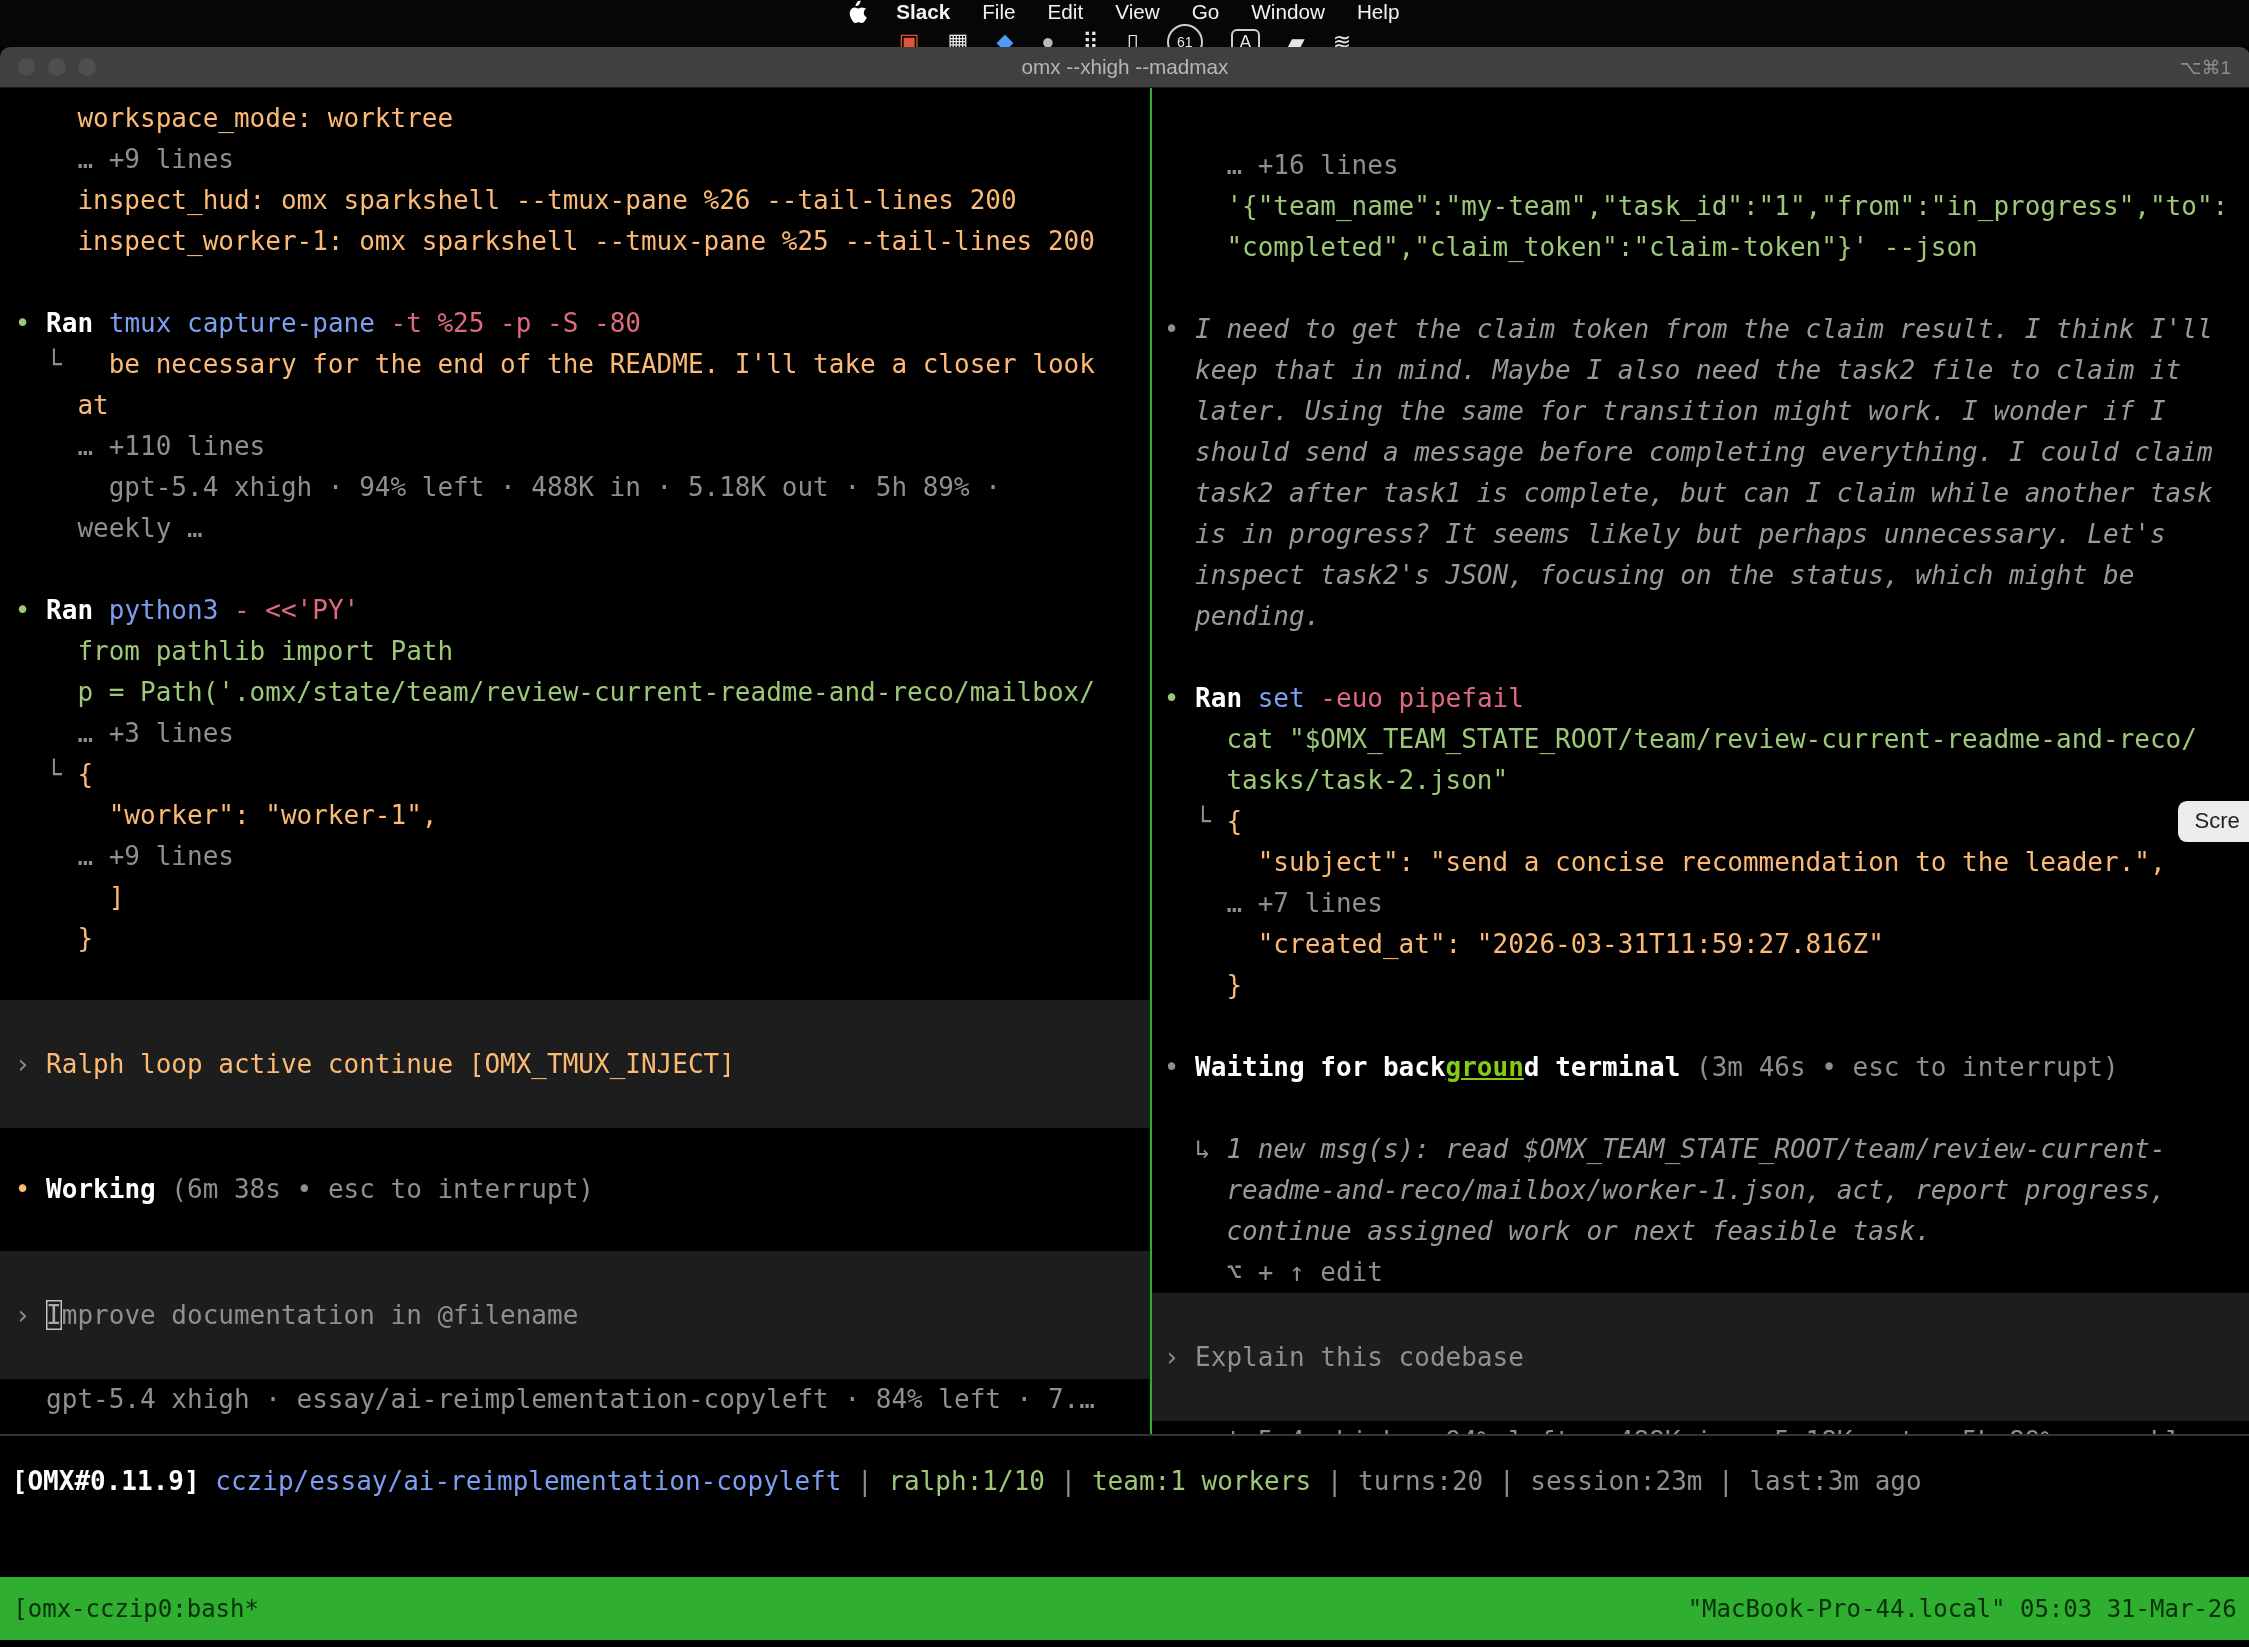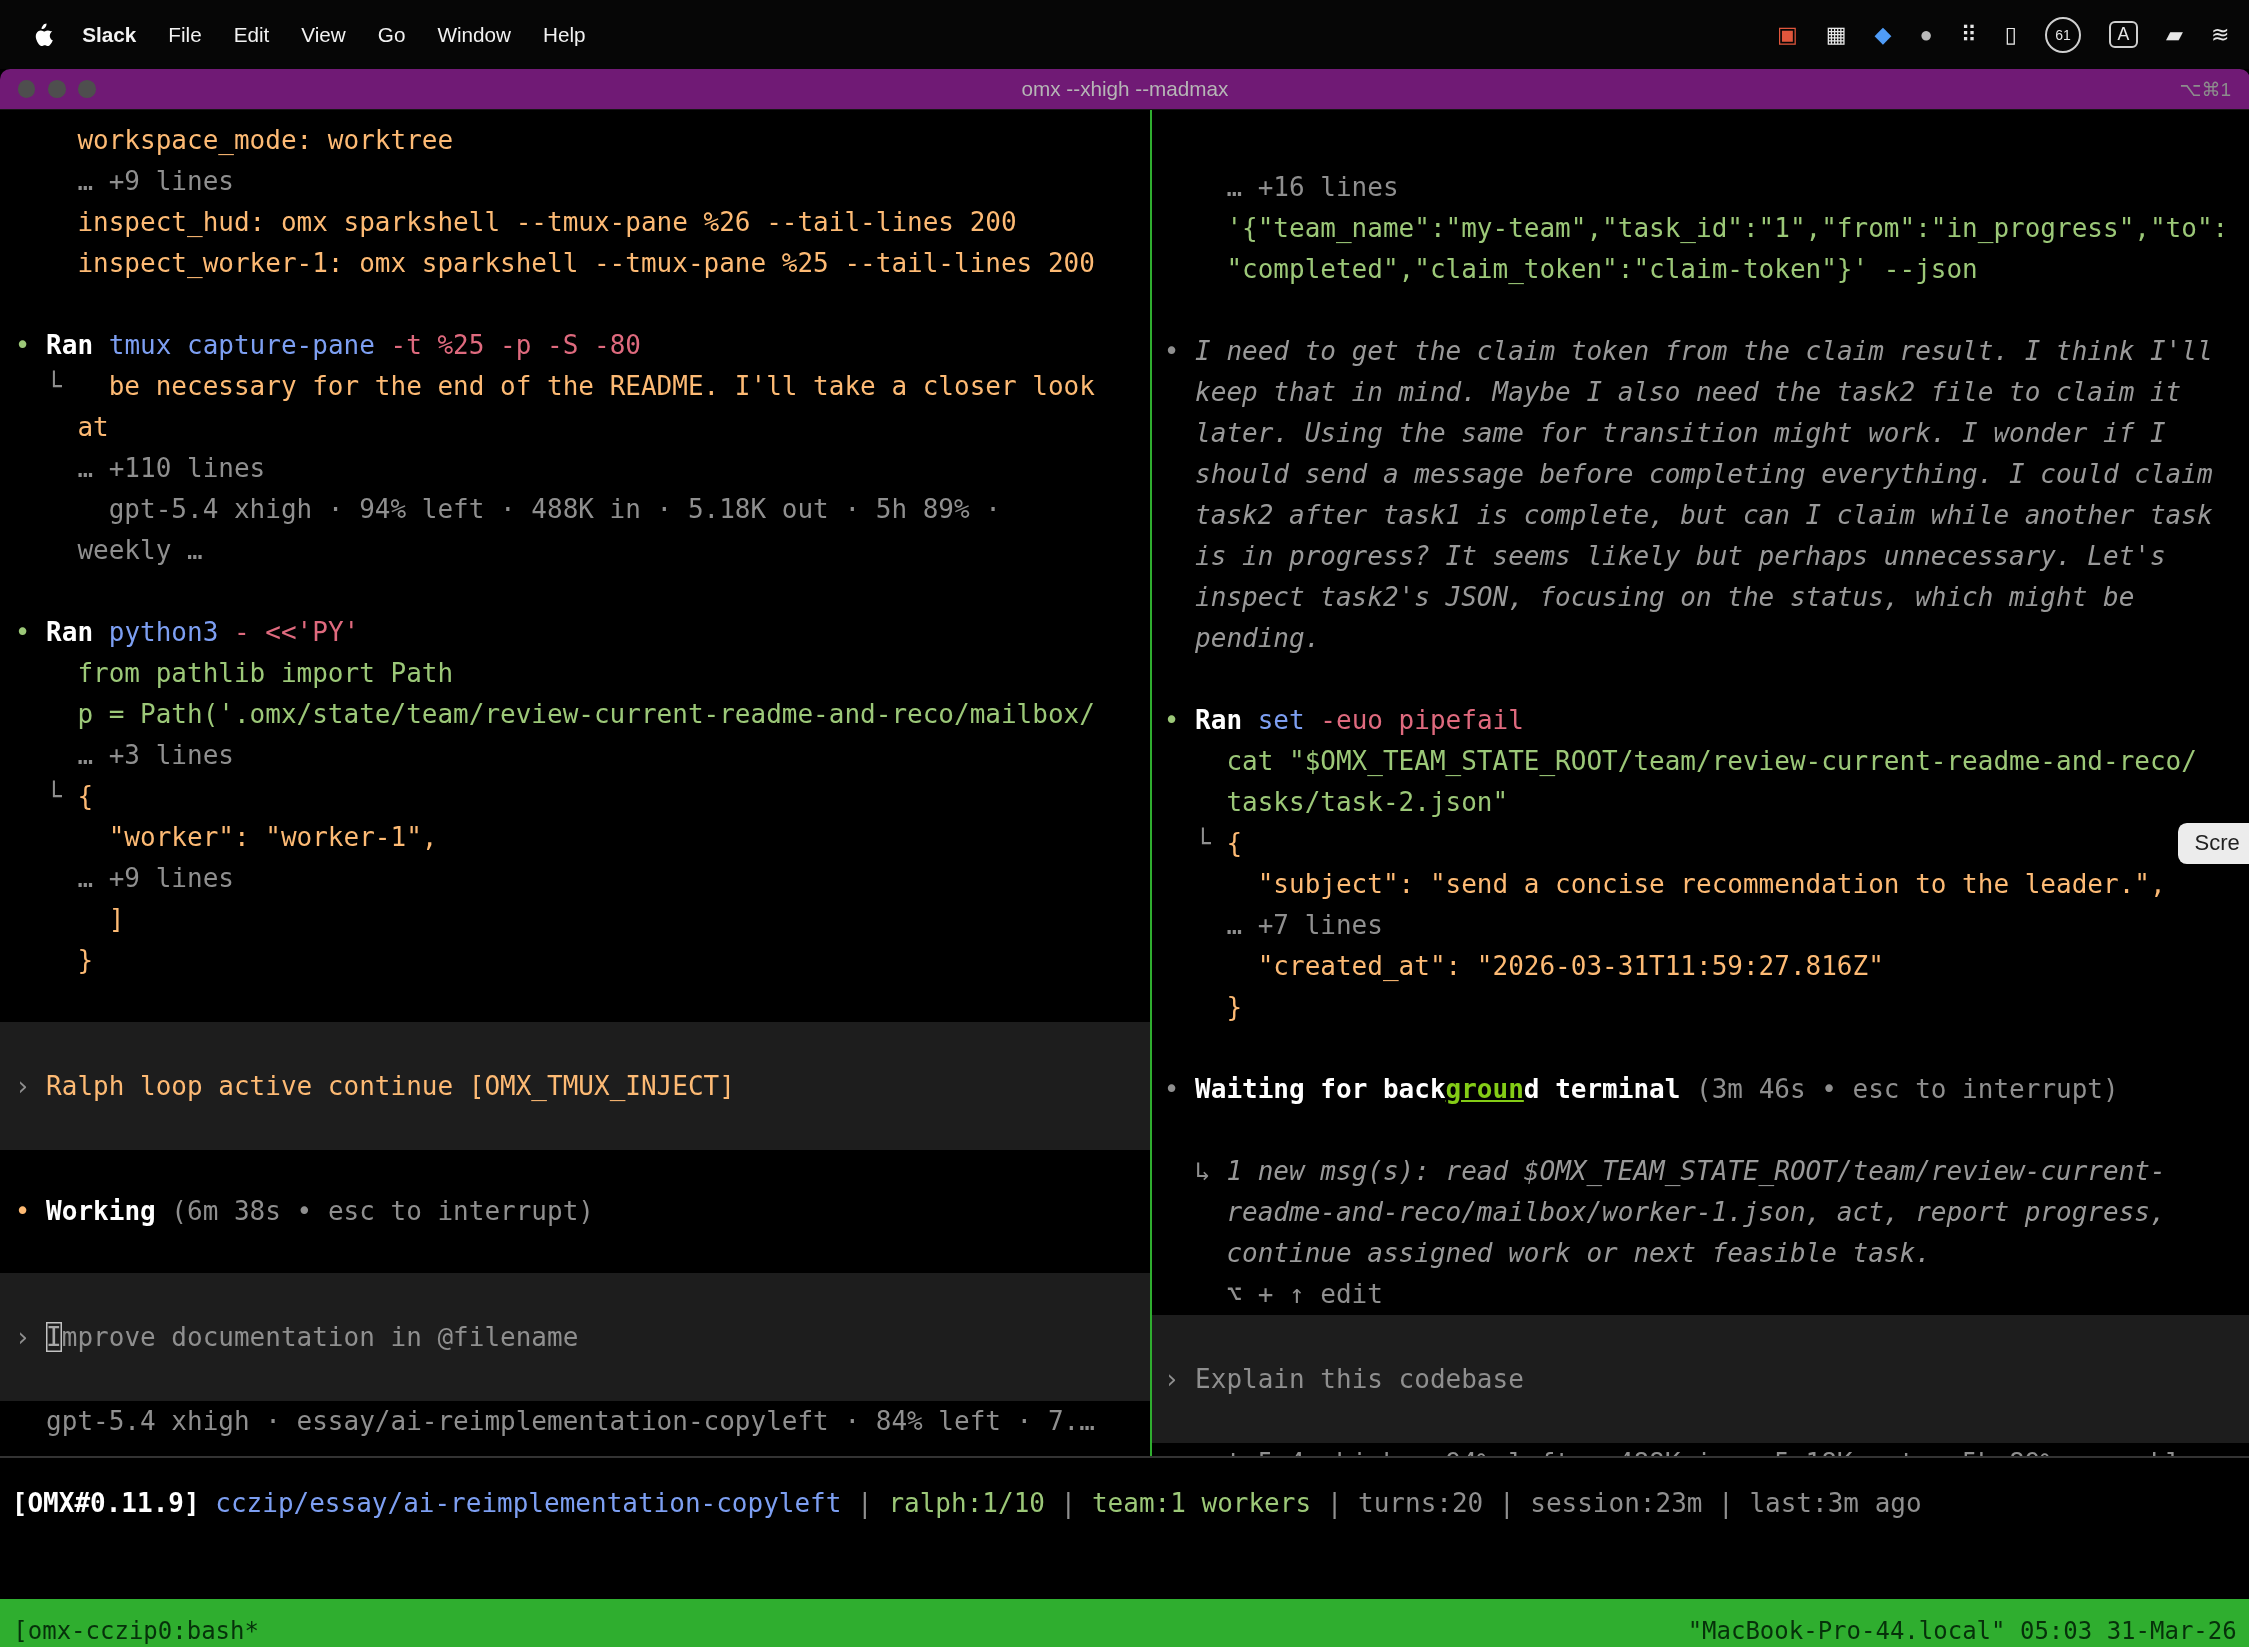--- a/index.html
+++ b/index.html
@@ -1,33 +1,33 @@
 <!DOCTYPE html>
 <html style="font-size:11.8px"><head>
 <meta charset="utf-8">
 <style>
   html,body{margin:0;padding:0;background:#000;}
   body{width:2250px;height:1648px;overflow:hidden;font-family:"DejaVu Sans Mono",monospace;}
 
   
-  .menubar{height:69px;background:#060606;display:flex;align-items:center;justify-content:space-between;
-    padding:0 20.7px;font-family:"Liberation Sans",sans-serif;color:#f2f2f2;font-size:20.7px;}
+  .menubar{height:47px;background:#060606;display:flex;align-items:center;justify-content:space-between;
+    padding:0 20.7px;font-family:"Liberation Sans",sans-serif;color:#f2f2f2;font-size:20.7px;flex-direction:column;}
   .menu-left{display:flex;align-items:center;}
   .apple-menu{display:flex;align-items:center;padding:0 13.3px;}
   .apple-menu svg{width:19px;height:23.6px;fill:#ffffff;}
   .app-name{font-weight:bold;padding:0 16px;}
   .menu-item{padding:0 16px;}
   .menu-right{display:flex;align-items:center;gap:28px;font-size:22px;color:#e6e6e6;}
   .status-icon{display:inline-flex;align-items:center;justify-content:center;}
   .icon-circle{width:32px;height:32px;border:2.2px solid #cfcfcf;border-radius:50%;font-size:14px;}
   .icon-box{border:2.2px solid #cfcfcf;border-radius:5.9px;padding:0.7px 6.6px;font-size:17.7px;}
 
   
   .window{position:relative;height:1593px;background:#000;}
-  .titlebar{height:40px;background:#701a75;border-bottom:0.7px solid #161616;display:flex;align-items:center;
+  .titlebar{height:40px;background:#404040;border-bottom:0.7px solid #161616;display:flex;align-items:center;
     position:relative;font-family:"Liberation Sans",sans-serif;border-radius:10.3px 10.3px 0 0;}
   .traffic{display:flex;gap:12.5px;padding-left:17.7px;z-index:2;}
   .light{width:17.7px;height:17.7px;border-radius:50%;background:#4e4e4e;}
   .wtitle{position:absolute;left:0;right:0;text-align:center;color:#b6b6b6;font-size:20.7px;}
   .tb-right{margin-left:auto;padding-right:19px;color:#8d8d8d;font-size:19px;z-index:2;}
 
   
   .terminal{display:flex;height:1346px;background:#000;position:relative;}
   .pane{overflow:hidden;padding-top:10.3px;font-size:26px;line-height:41px;white-space:pre;}
   .pane-left{width:1135px;padding-left:14.8px;}

